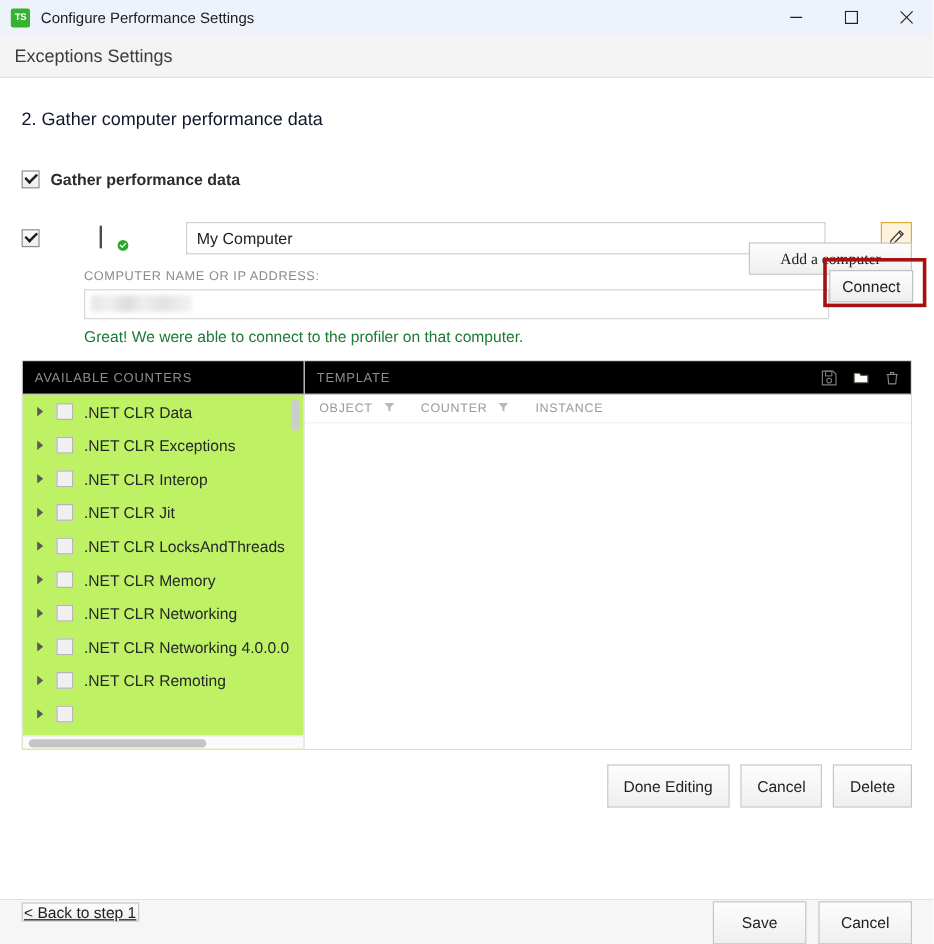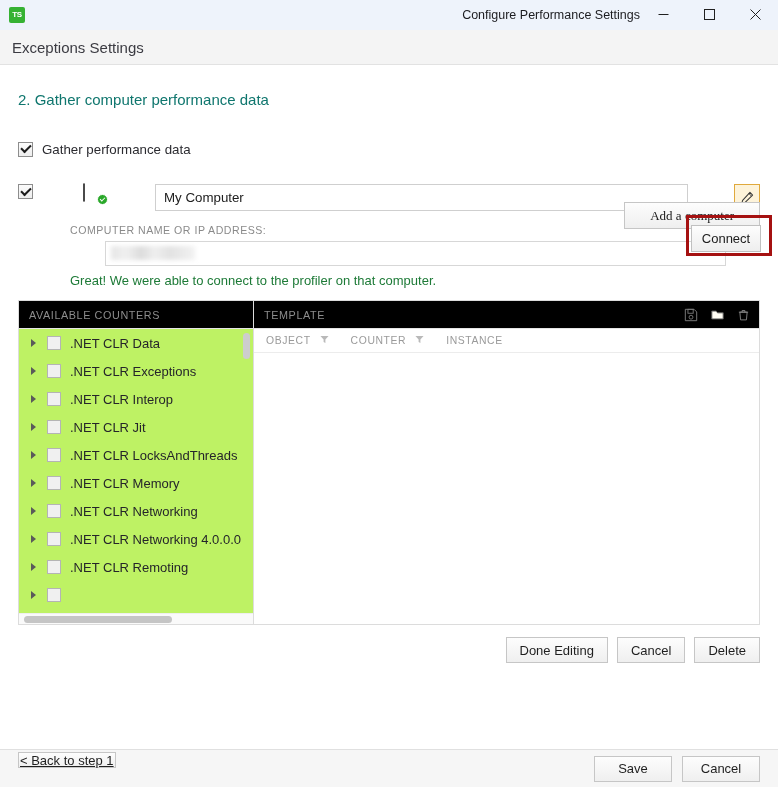--- a/index.html
+++ b/index.html
@@ -30,21 +30,21 @@
     background: #36b233;
     border-radius: 2px;
     display: flex; align-items: center; justify-content: center;
     color: #fff; font-size: 8px; font-weight: bold;
     letter-spacing: -0.3px;
     flex: 0 0 16px;
   }
   .title-text {
     font-size: 12.5px; color: #1c1c20;
     flex: 1 1 auto;
-    white-space: nowrap; overflow: hidden; text-align: right;
+    white-space: nowrap; overflow: hidden;
   }
   .win-btns { display: flex; height: 30px; }
   .win-btn {
     width: 46px; height: 30px;
     display: flex; align-items: center; justify-content: center;
     color: #202020;
   }
 
   
   .headerband {
@@ -57,21 +57,21 @@
   .headerband-title { font-size: 15px; color: #3b3b42; }
 
   
   .body {
     flex: 1 1 auto;
     position: relative;
     padding: 0 18px;
     background: #ffffff;
   }
   .step-title {
-    font-size: 15px; color: #0f766e;
+    font-size: 15px; color: #0f172a;
     margin-top: 26px; margin-bottom: 0;
   }
 
   
   .cb {
     width: 15px; height: 15px;
     border: 1px solid #8d8d8d;
     background: linear-gradient(#fbfbfb,#eeeeee);
     display: inline-flex; align-items: center; justify-content: center;
     flex: 0 0 15px;
@@ -88,39 +88,40 @@
   .cb.plain {
     border: 1px solid #b4b4b4;
     background: #f0f0f0;
     width: 14px; height: 14px; flex: 0 0 14px;
   }
 
   .gather-row {
     margin-top: 30px;
     display: flex; align-items: center;
     height: 22px;
+    font-weight: bold;
   }
   .gather-label { font-size: 13.3px; color: #2b2b30; margin-left: 9px; }
 
   .add-computer-btn {
     position: absolute;
     right: 18px; top: 137px;
     height: 27px; min-width: 112px;
     padding: 0 25px;
     background: linear-gradient(#fdfdfd,#efefef);
     border: 1px solid #c6c6c6;
     font-size: 13px; color: #202020;
     font-family: Liberation Serif, serif;
     cursor: pointer;
   }
 
   
   .computer-row {
     margin-top: 24px;
-    display: flex; 
+    display: flex; align-items: center;
     height: 28px;
     gap: 41px;
   }
   .monitor-icon {
     width: 22px; height: 19px;
     margin-left: 9px; margin-right: 9px;
     position: relative; flex: 0 0 22px;
   }
   .monitor-icon .screen {
     width: 20px; height: 14px;
@@ -163,21 +164,21 @@
     cursor: pointer; flex: 0 0 26px;
   }
 
   
   .details { margin-left: 52px; margin-top: 12px; position: relative; }
   .field-label {
     font-size: 10.6px; color: #8a8a8a;
     letter-spacing: 0.5px; font-weight: normal;
     text-transform: uppercase;
   }
-  .ip-row { display: flex; align-items: center; margin-top: 5px; justify-content: center; }
+  .ip-row { display: flex; align-items: center; margin-top: 5px; }
   .ip-input {
     width: 621px; height: 25px;
     border: 1px solid #d7d7d7;
     background: #ffffff;
     padding: 0 8px;
     font-size: 13px;
     font-family: "Liberation Sans", sans-serif;
     outline: none;
     position: relative;
   }
@@ -295,21 +296,21 @@
   }
   .filter-ico { margin-left: 9px; margin-right: 22px; }
   .tmpl-body { flex: 1 1 auto; background: #ffffff; }
 
   
   .edit-actions {
     display: flex; justify-content: flex-end; gap: 9px;
     margin-top: 12px;
   }
   .btn {
-    height: 26px; padding: 0 13px;
+    height: 36px; padding: 0 13px;
     background: linear-gradient(#fdfdfd,#efefef);
     border: 1px solid #c6c6c6;
     font-size: 13px; color: #1f1f1f;
     font-family: "Liberation Sans", sans-serif;
     cursor: pointer;
   }
 
   .back-btn {
     position: absolute;
     left: 18px; top: 687px;

